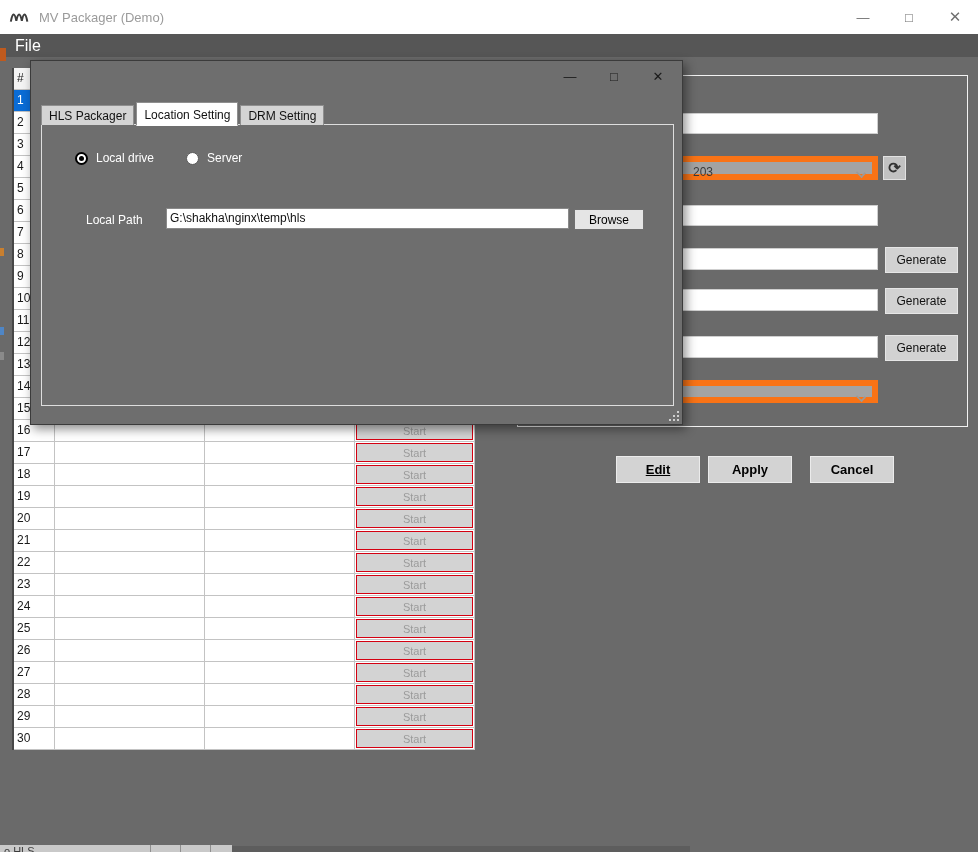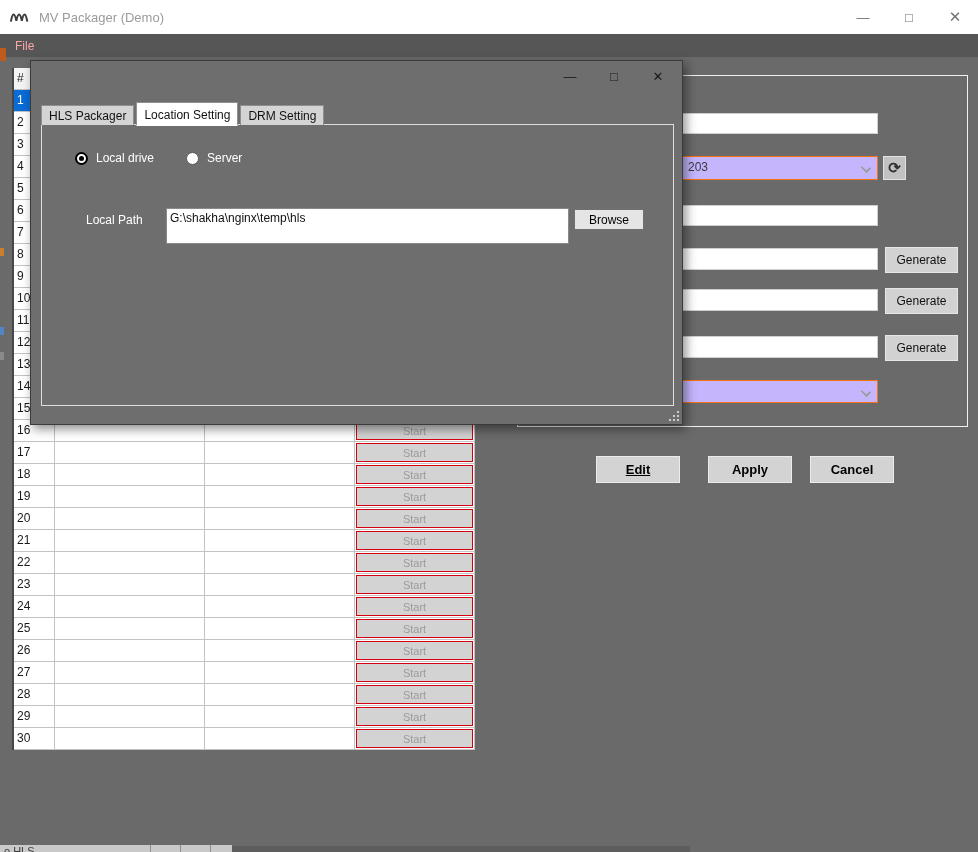--- a/index.html
+++ b/index.html
@@ -20,21 +20,21 @@
   .wincontrols { position:absolute; right:0; top:0; height:34px; display:flex; }
   .wincontrols .wbtn {
     width:46px; height:34px; display:flex; align-items:center; justify-content:center;
     color:#6f6f6f; font-size:13px; cursor:default;
   }
   .wincontrols .wbtn.close { font-size:15px; }
   .menubar {
     position:absolute; left:0; top:34px; width:978px; height:23px;
     background:#565656; display:flex; align-items:center;
   }
-  .menubar .menu-item { color:#fca5a5; font-size:12px; padding:0 8px; margin-left:7px; }
+  .menubar .menu-item { color:#ffffff; font-size:16px; padding:0 8px; margin-left:7px; }
 
   
   .table-wrap {
     position:absolute; left:12px; top:68px; width:463px;
     background:#fff; border-left:2px solid #474747;
     z-index:1;
   }
   .trow { display:flex; height:22px; background:#fff; }
   .trow .cell, .trow .cell-num, .trow .cell-btn, .thead-cell {
     border-right:1px solid #c3c3c3; border-bottom:1px solid #c3c3c3;
@@ -53,21 +53,21 @@
 
   
   .groupbox {
     position:absolute; left:517px; top:75px; width:451px; height:352px;
     border:1px solid #f2f2f2; z-index:1;
   }
   .field {
     position:absolute; background:#fff; border:1px solid #cfcfcf;
     font-size:12px; line-height:18px; padding-left:3px; color:#222;
   }
-  .combo { position:absolute; background:#c4b5fd; border:1px solid #f97316; }
+  .combo { position:absolute; background:#a3a3a3; border:6px solid #f97316; }
   .combo .combo-text { position:absolute; top:3px; font-size:12px; color:#3a3a3a; }
   .combo .chev {
     position:absolute; right:7px; top:7px; width:8px; height:8px;
     border-right:2px solid #9a9a9a; border-bottom:2px solid #9a9a9a;
     transform:rotate(45deg) scale(1,0.8);
   }
   .sq-btn {
     position:absolute; background:#c2c2c2; border:1px solid #e2e2e2;
     display:flex; align-items:center; justify-content:center;
     color:#333; font-size:15px; font-weight:bold;
@@ -121,21 +121,21 @@
     border:1px solid #5a5a5a; position:relative; flex:none;
   }
   .radio.sel { border:2px solid #000; }
   .radio.sel::after {
     content:''; position:absolute; left:2px; top:2px; width:5px; height:5px;
     border-radius:50%; background:#000;
   }
   .radio-label { margin-left:8px; color:#fff; font-size:12px; }
   .form-label { position:absolute; color:#fff; font-size:12px; }
   .path-field {
-    position:absolute; left:135px; top:147px; width:403px; height:36px;
+    position:absolute; left:135px; top:147px; width:403px; height:21px;
     background:#fff; border:1px solid #8a8a8a; font-size:12px; line-height:19px;
     padding-left:3px; color:#111;
   }
   .browse-btn {
     position:absolute; left:543px; top:148px; width:70px; height:21px;
     background:#e5e5e5; border:1px solid #707070; font-size:12px; color:#000;
     font-family:"Liberation Sans",sans-serif;
   }
   .save-btn {
     position:absolute; left:257px; top:237px; width:113px; height:41px;
@@ -455,21 +455,21 @@
   <button class="gen-btn" style="left:367px; top:212px;">Generate</button>
 
   <div class="field" style="left:43px; top:260px; width:317px; height:22px;"></div>
   <button class="gen-btn" style="left:367px; top:259px;">Generate</button>
 
   <div class="combo" style="left:43px; top:304px; width:317px; height:23px;">
     <span class="chev"></span>
   </div>
 </div>
 
-<button class="action-btn" style="left:596px;text-decoration:underline;">Edit</button>
+<button class="action-btn" style="left:616px;text-decoration:underline;">Edit</button>
 <button class="action-btn" style="left:708px;">Apply</button>
 <button class="action-btn" style="left:810px;">Cancel</button>
 
 <div class="dialog">
   <div class="dlg-controls">
     <div class="wbtn">—</div>
     <div class="wbtn">□</div>
     <div class="wbtn">✕</div>
   </div>
 

